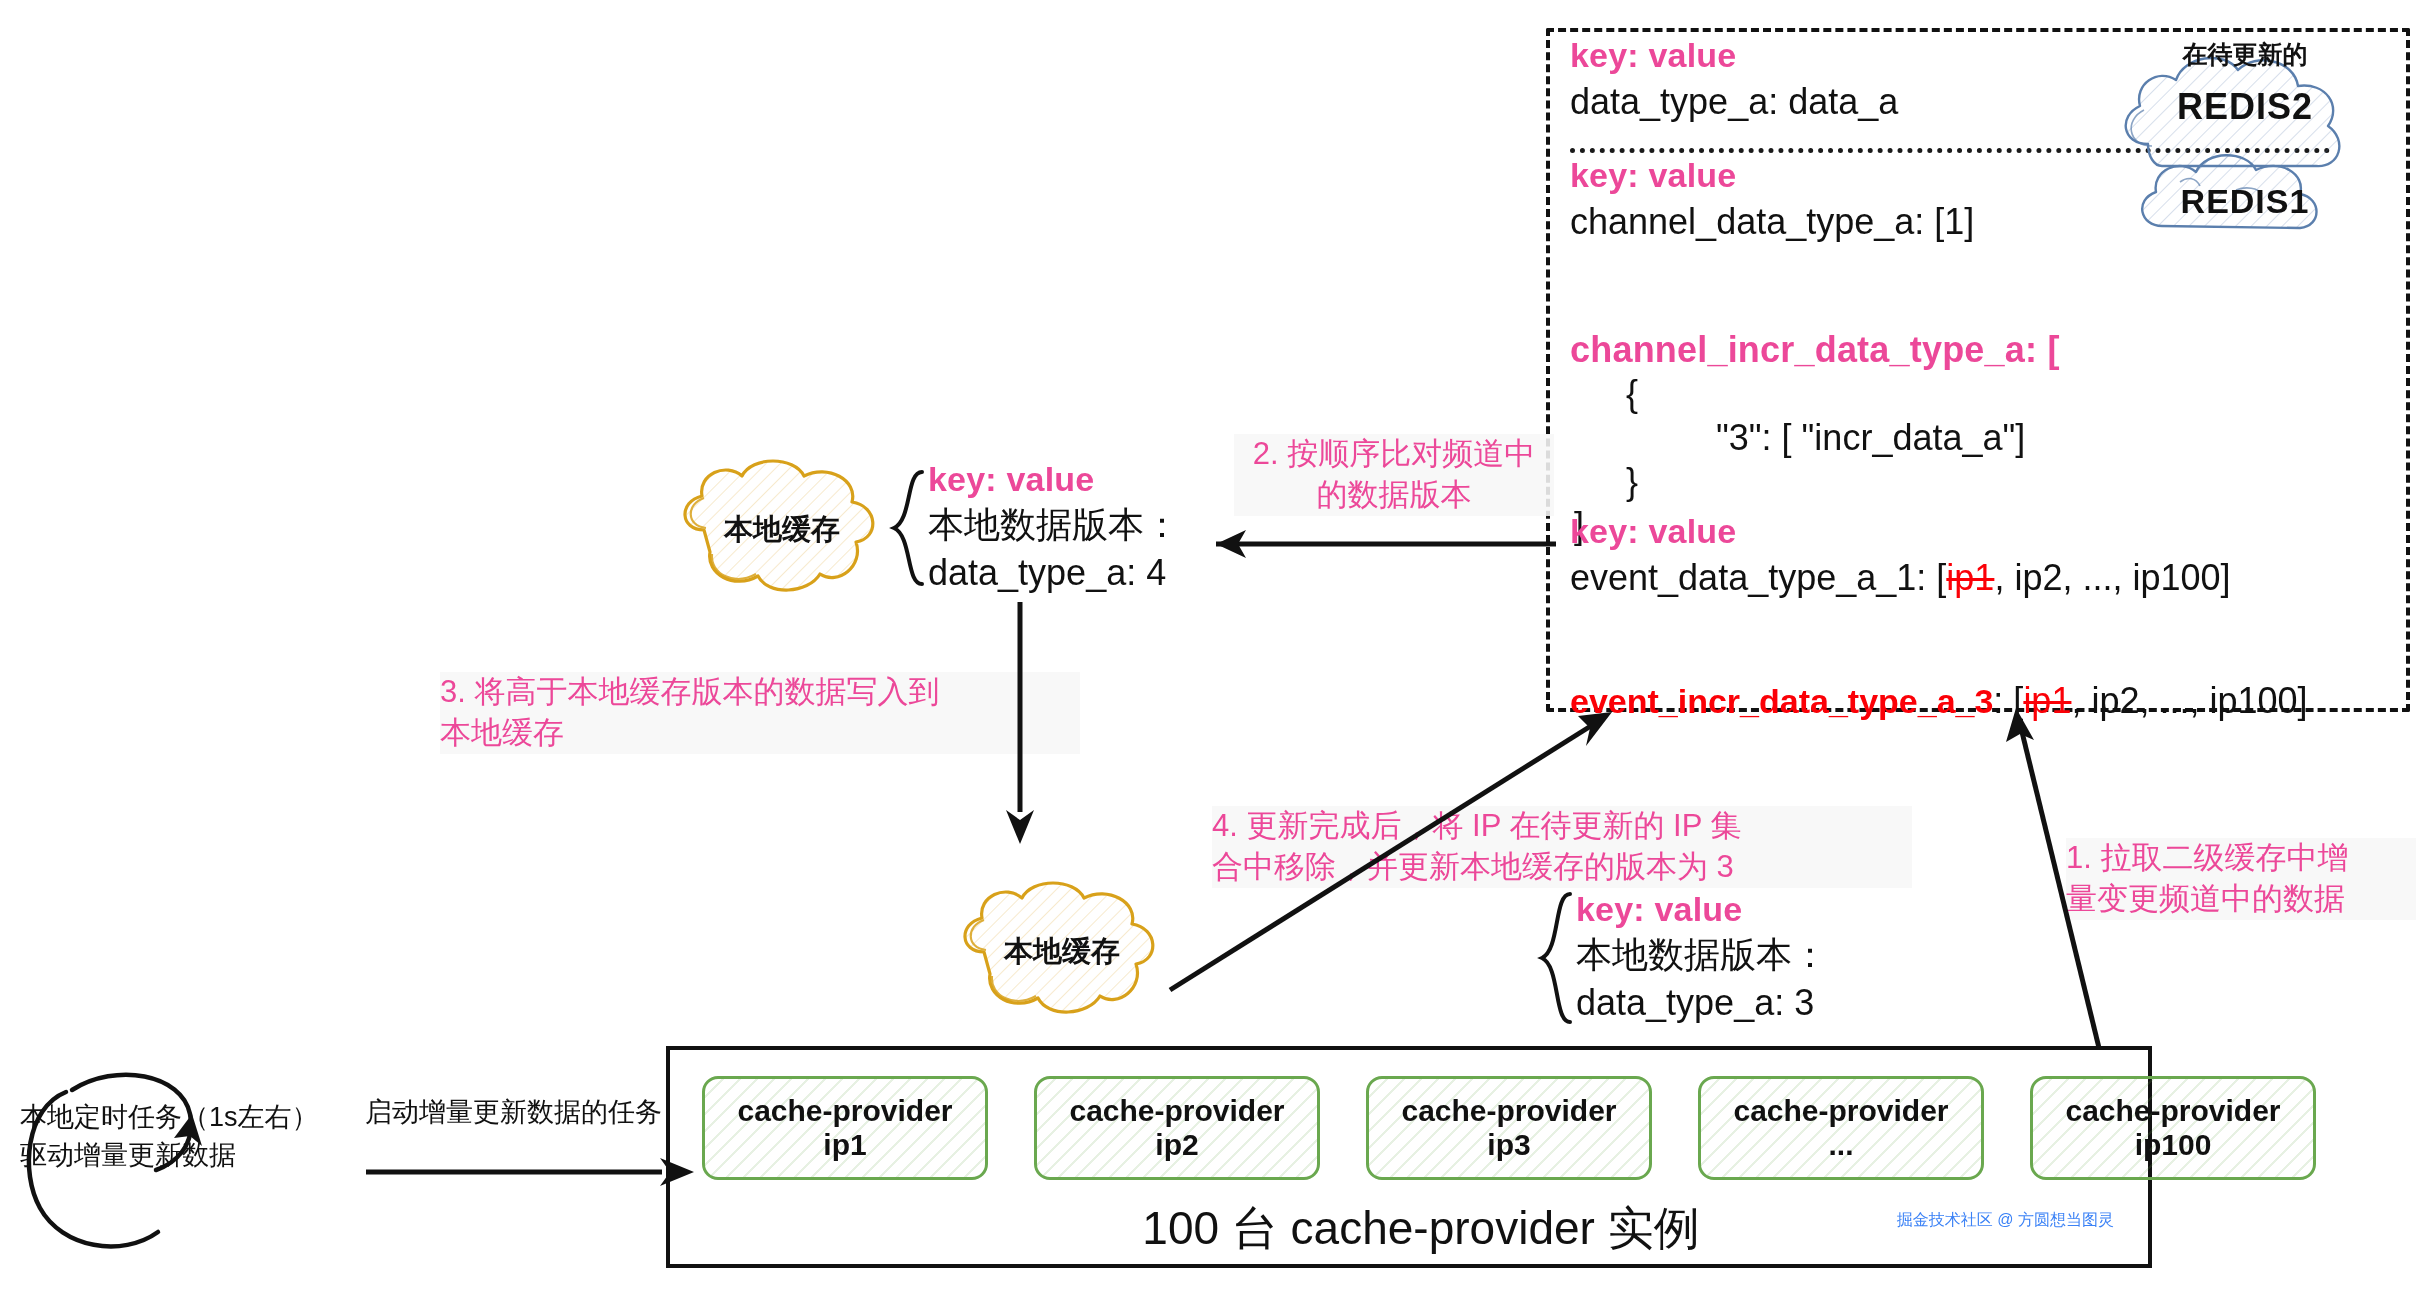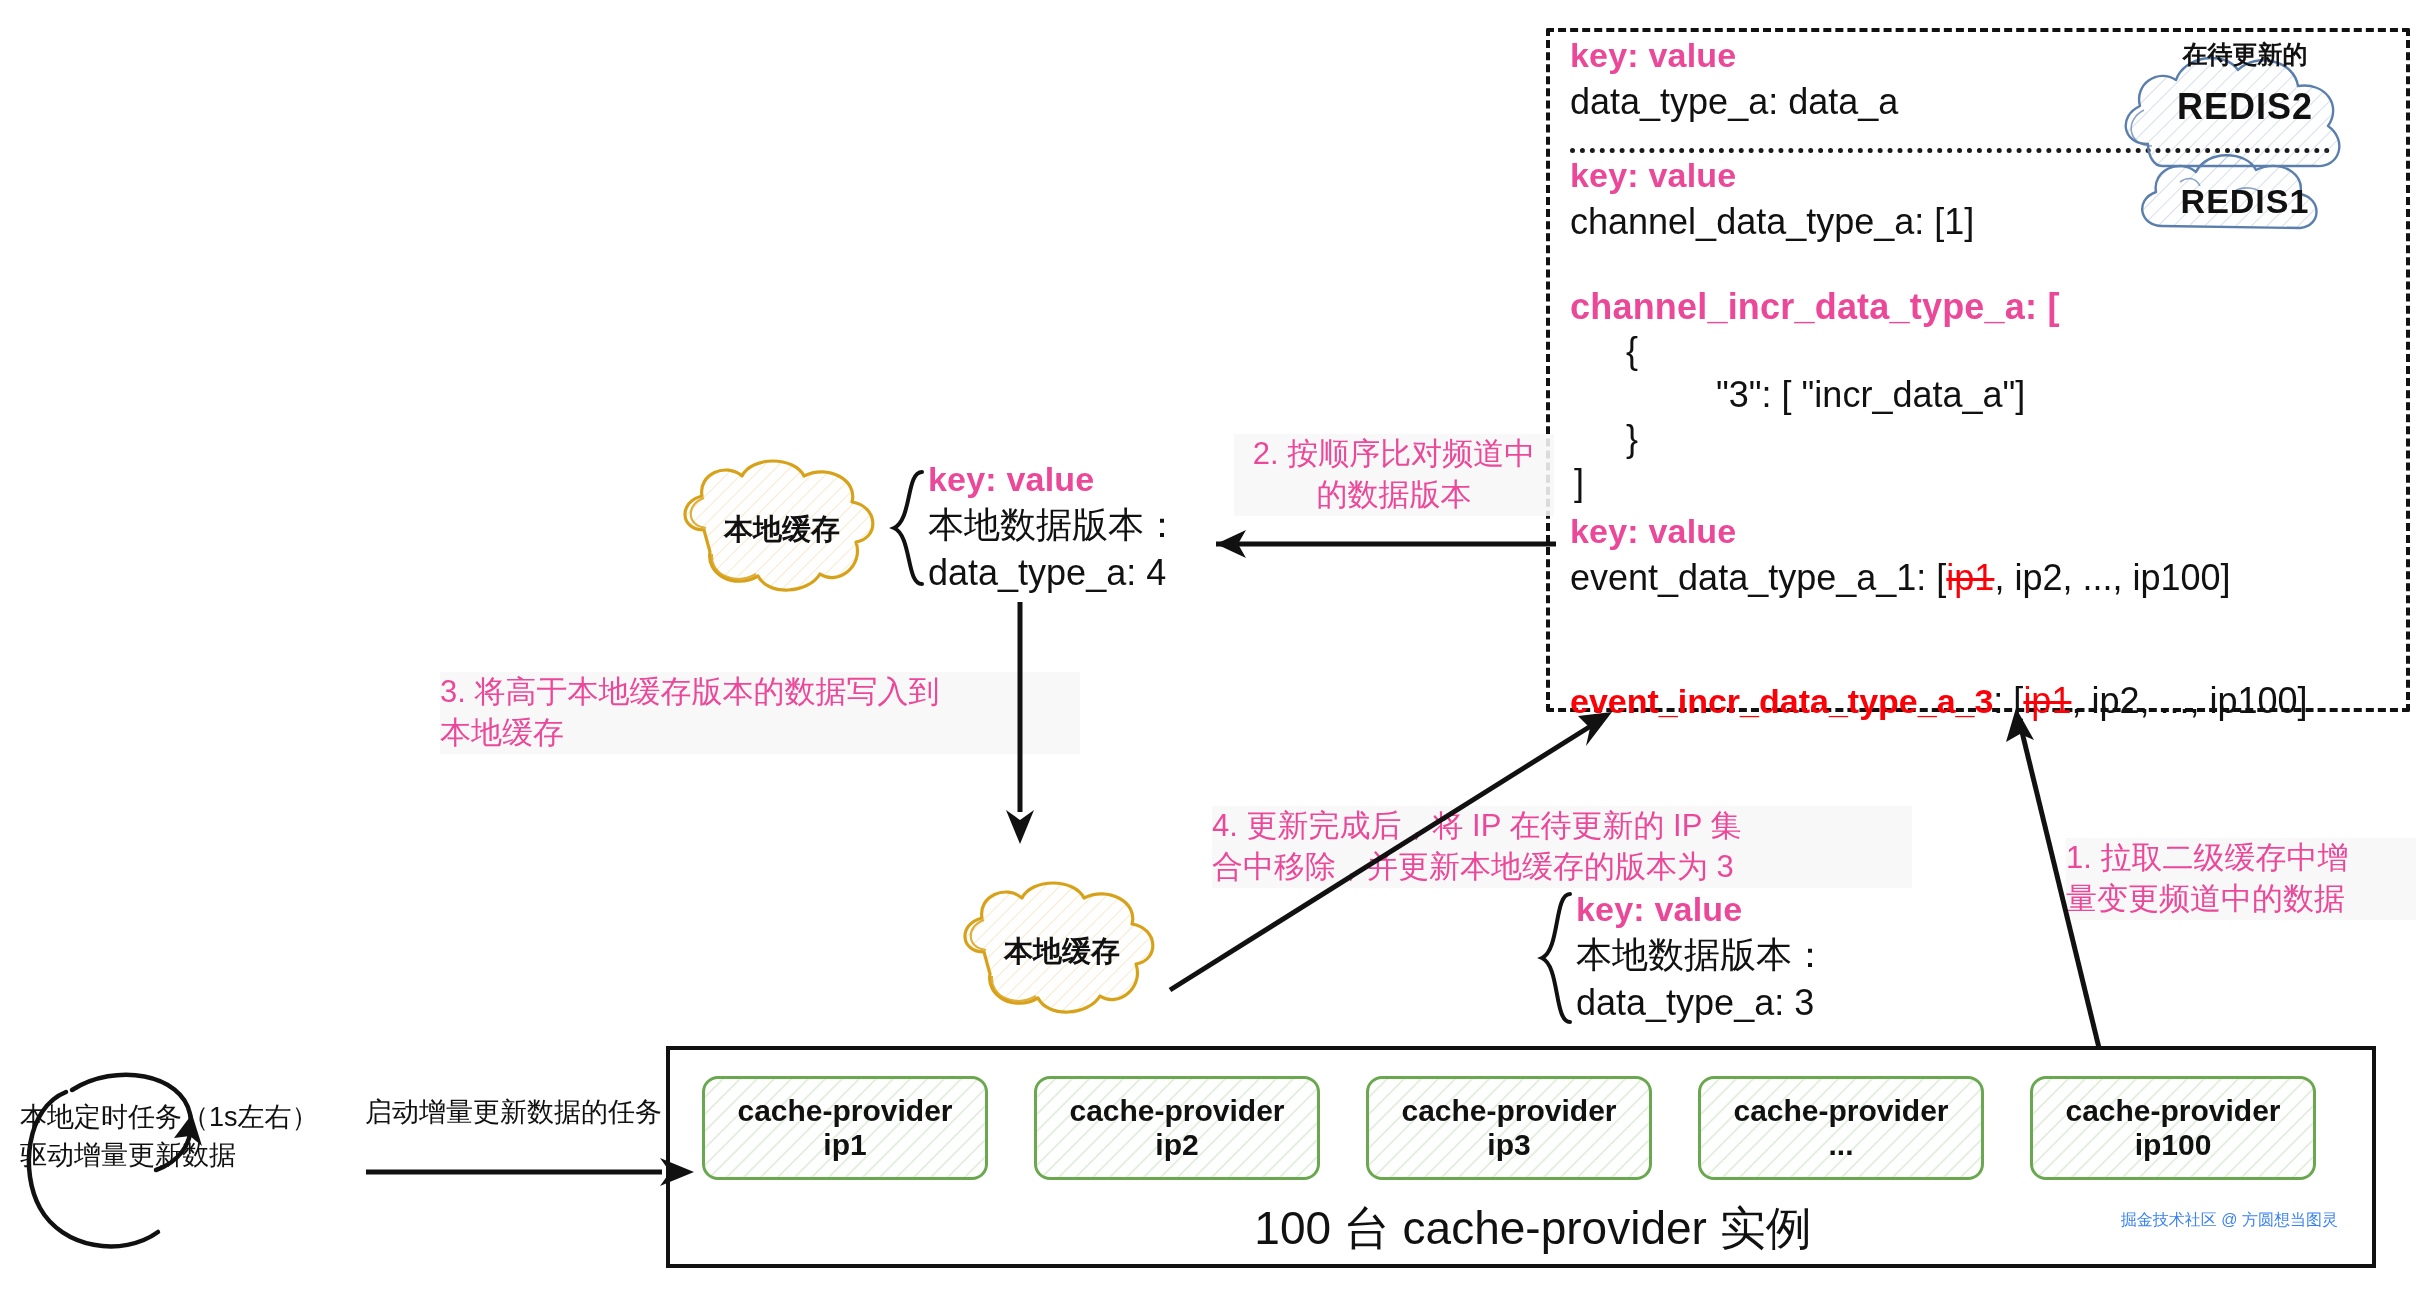--- a/index.html
+++ b/index.html
@@ -65,21 +65,21 @@
     background: rgba(247,247,247,0.88);
     white-space: pre-line;
   }
 
   
   .brace { font-size: 0; line-height: 0; }
 
   
   #instances-panel {
     left: 666px; top: 1046px;
-    width: 1710px; height: 222px;
+    width: 1486px; height: 222px;
     border: 4px solid #111;
     background: #fff;
   }
   .provider {
     position: absolute;
     width: 286px; height: 104px;
     border: 3px solid #6aa84f;
     border-radius: 16px;
     background:
       repeating-linear-gradient(135deg,
@@ -139,21 +139,21 @@
   </div>
 
   <div class="abs dotted-sep" style="left:1570px; top:148px; width:760px;"></div>
 
   <div class="abs" style="left:1570px; top:156px;">
     <div class="kv-label">key: value</div>
     <div class="kv-value" style="margin-top:6px;">channel_data_type_a: [1]</div>
   </div>
 
   <div class="abs" style="left:1570px; top:286px;">
-    <div class="kv-label" style="font-size:36px;">channel_incr_data_type_a: [</div>
+    <div class="kv-label" style="font-size:36px;margin-top:43px;">channel_incr_data_type_a: [</div>
     <div class="kv-value" style="margin-left:56px; margin-top:2px;">{</div>
     <div class="kv-value" style="margin-left:146px; margin-top:2px;">"3": [ "incr_data_a"]</div>
     <div class="kv-value" style="margin-left:56px; margin-top:2px;">}</div>
     <div class="kv-value" style="margin-left:4px; margin-top:2px;">]</div>
   </div>
 
   <div class="abs" style="left:1570px; top:512px;">
     <div class="kv-label">key: value</div>
     <div class="kv-value" style="margin-top:6px;"><span>event_data_type_a_1</span><span>: [</span><span class="strike">ip1</span><span>, ip2, ..., ip100]</span></div>
   </div>

